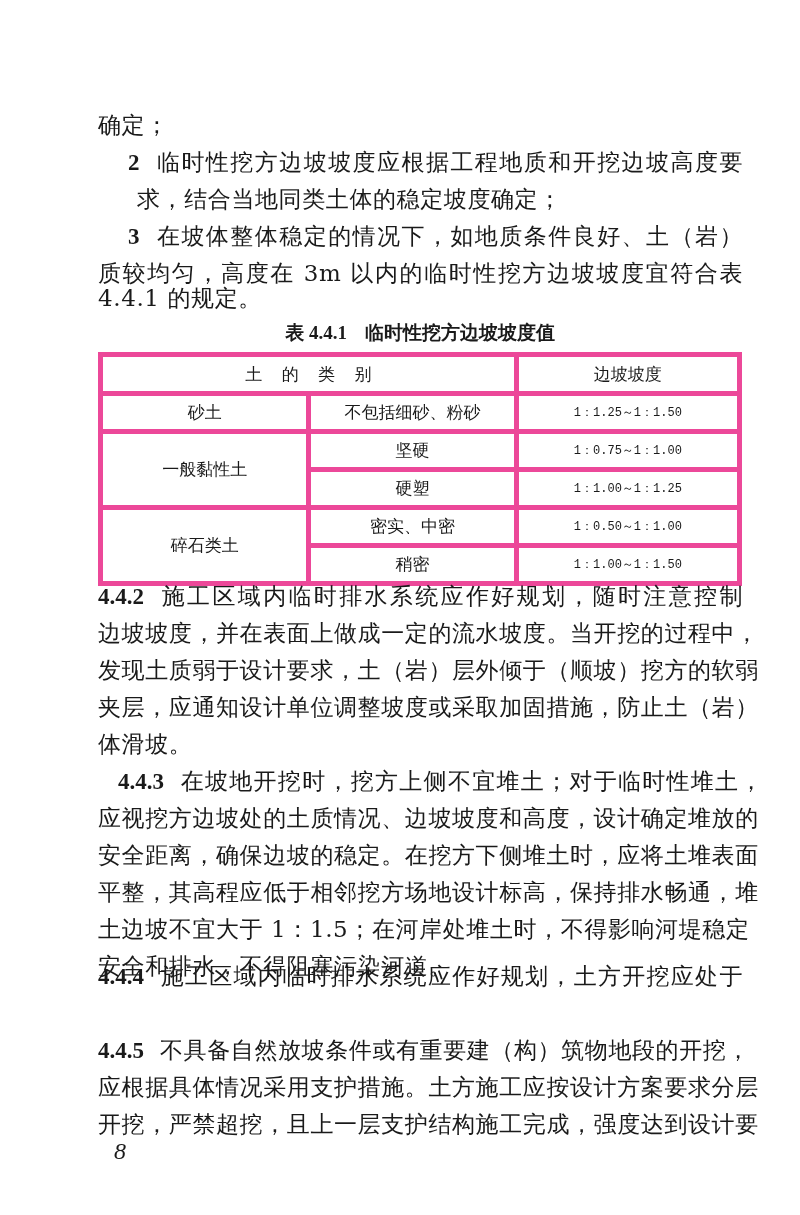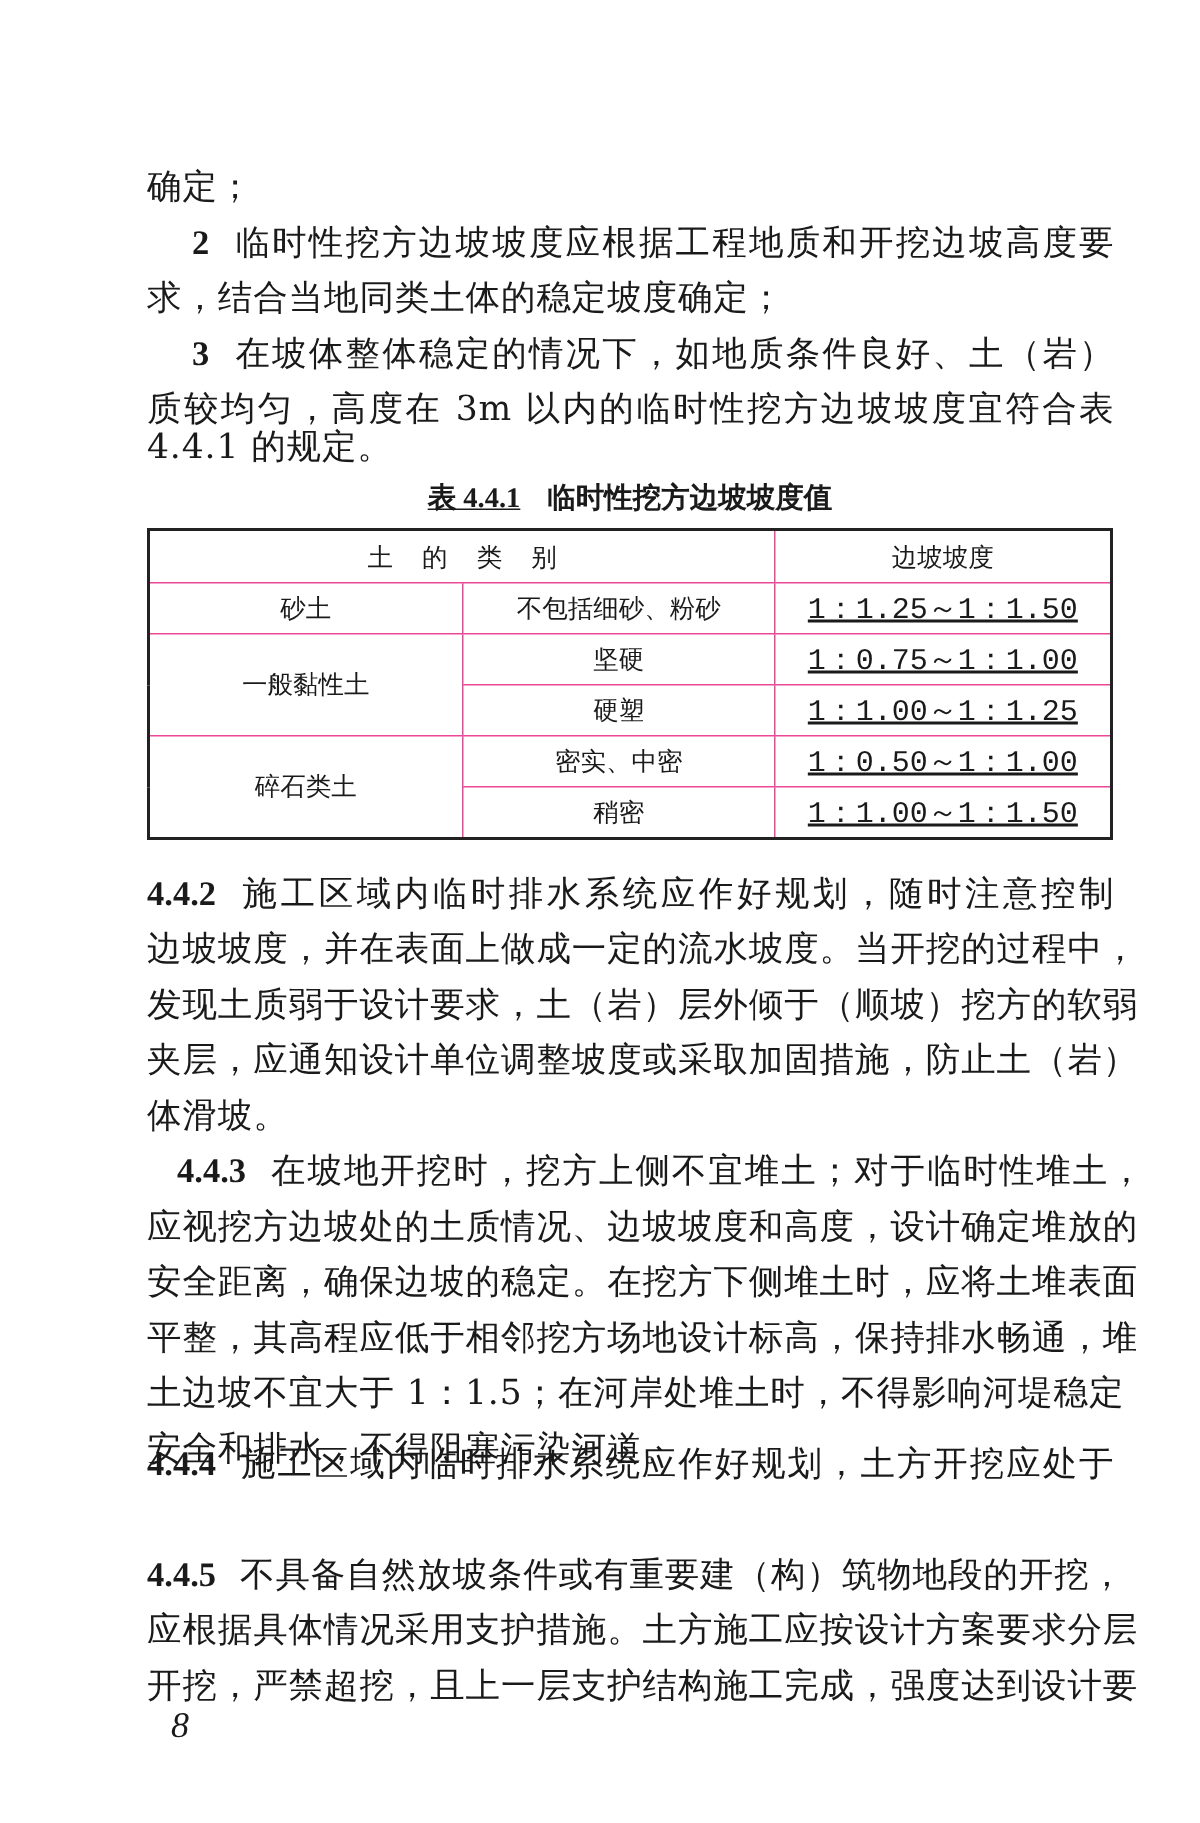--- a/index.html
+++ b/index.html
@@ -7,43 +7,43 @@
          font-family: "DejaVu Serif", "Liberation Serif", serif; color: #1a1a1a; }
   .page { position: absolute; left: 0; top: 0; width: 800px; height: 1215px; padding-left: 21px; }
   .line { position: absolute; left: 98px; width: 645px; font-size: 23px; line-height: 30px;
           white-space: nowrap; letter-spacing: 0.6px; }
   .justify { text-align: justify; text-align-last: justify; }
   .indent { left: 128px; width: 615px; }
   .num { font-weight: bold; font-family: "Liberation Serif", serif; margin-right: 16px; }
   .secnum { font-weight: bold; font-family: "Liberation Serif", serif; margin-right: 16px; letter-spacing: 0; }
   .table-title { position: absolute; left: 0; width: 840px; top: 318px; text-align: center;
                  font-size: 19px; font-weight: bold; line-height: 28px; }
-  .table-title .tnum { font-family: "Liberation Serif", serif; margin-right: 18px; text-decoration: underline; }
+  .table-title .tnum { font-family: "Liberation Serif", serif; margin-right: 18px; }
   table.slope { position: absolute; left: 98px; top: 352px; width: 644px; border-collapse: collapse;
                 font-size: 17px; }
-  table.slope td, table.slope th { border: 1px solid #ec4899; text-align: center; font-weight: normal;
+  table.slope td, table.slope th { border: 5px solid #ec4899; text-align: center; font-weight: normal;
                 padding: 0; height: 33px; }
   table.slope { border: 2px solid #222; }
   table.slope th { height: 34px; letter-spacing: 0; }
-  .val { font-family: "Liberation Mono", "DejaVu Sans Mono", monospace; font-size: 20px; letter-spacing: 0; text-decoration: underline; }
+  .val { font-family: "Liberation Mono", "DejaVu Sans Mono", monospace; font-size: 12px; letter-spacing: 0; }
   .pageno { position: absolute; left: 114px; top: 1126px; font-size: 24px; font-style: italic;
             font-family: "Liberation Serif", serif; }
 </style>
 </head>
 <body>
 
 <div class="page">
 
   <div class="line" style="top:110px;">
     <span>确定；</span>
   </div>
   <div class="line indent justify" style="top:147px;">
     <span class="num">2</span><span>临时性挖方边坡坡度应根据工程地质和开挖边坡高度要</span>
   </div>
-  <div class="line" style="top:184px;">
+  <div class="line" style="top:184px;margin-left:39px;">
     <span>求，结合当地同类土体的稳定坡度确定；</span>
   </div>
   <div class="line indent justify" style="top:221px;">
     <span class="num">3</span><span>在坡体整体稳定的情况下，如地质条件良好、土（岩）</span>
   </div>
   <div class="line justify" style="top:258px;">
     <span>质较均匀，高度在 3m 以内的临时性挖方边坡坡度宜符合表</span>
   </div>
   <div class="line" style="top:283px;">
     <span>4.4.1 的规定。</span>

